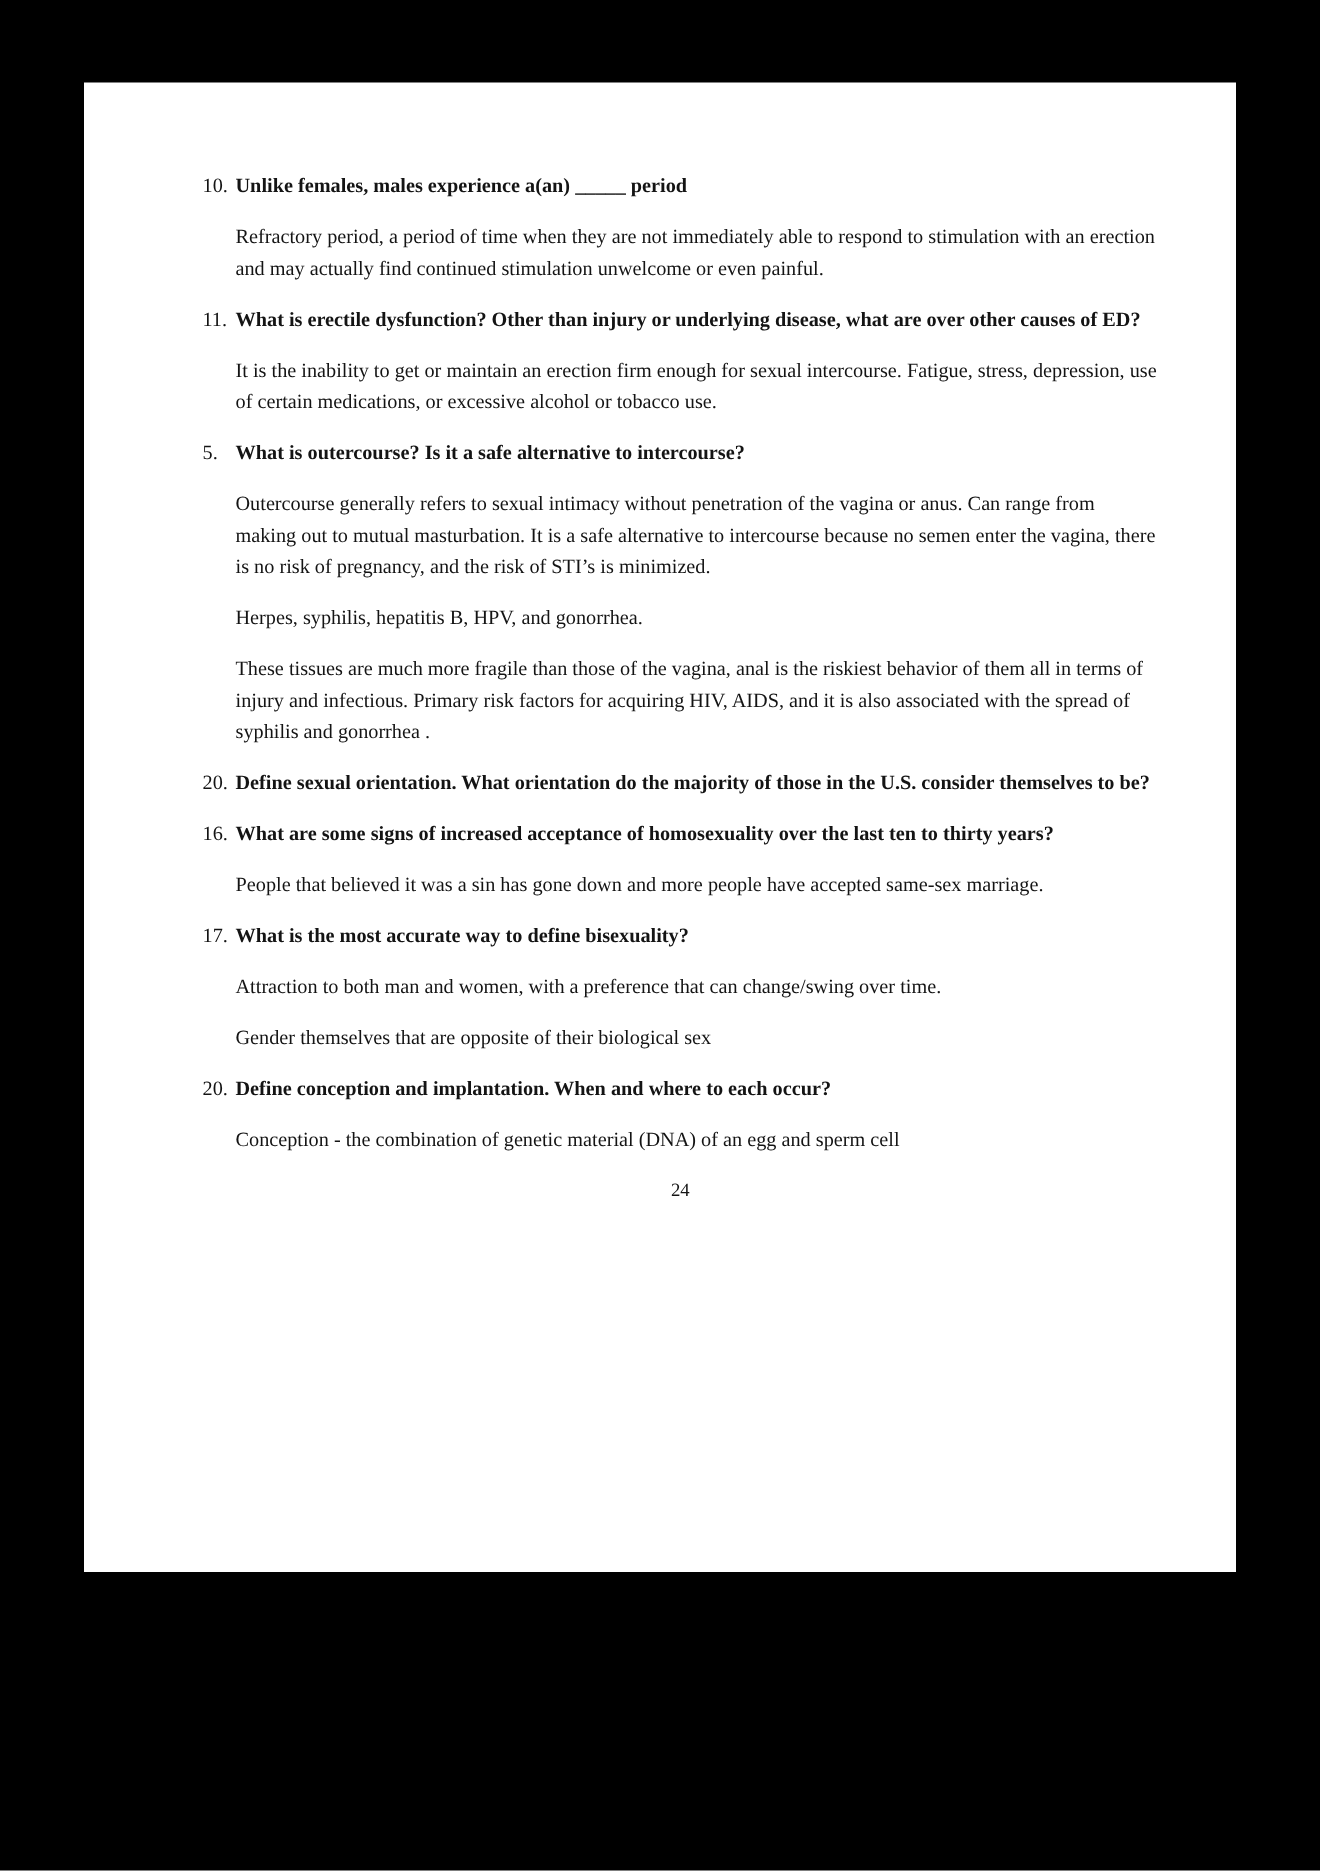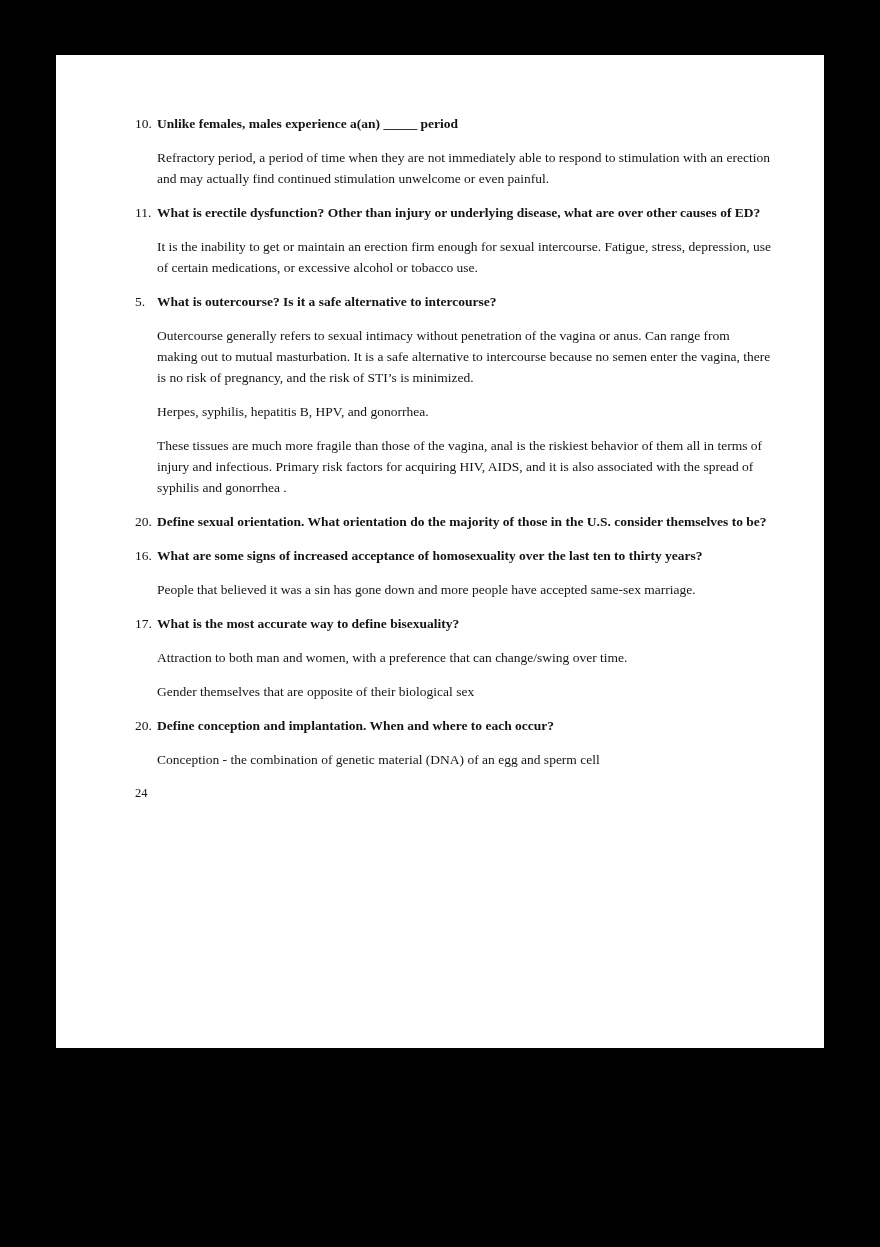--- a/index.html
+++ b/index.html
@@ -38,20 +38,21 @@
   }
   .q-num {
     flex: 0 0 22px;
     font-weight: normal;
   }
   .q-text { flex: 1; }
   .answer {
     margin: 12px 0 13px 22px;
   }
   .page-number {
+    text-align: center;
     font-size: 12.5px;
     margin-top: 5px;
     color: #141414;
     font-family: Liberation Serif, serif;
   }
 </style>
 </head>
 <body>
 
 <div class="canvas">

